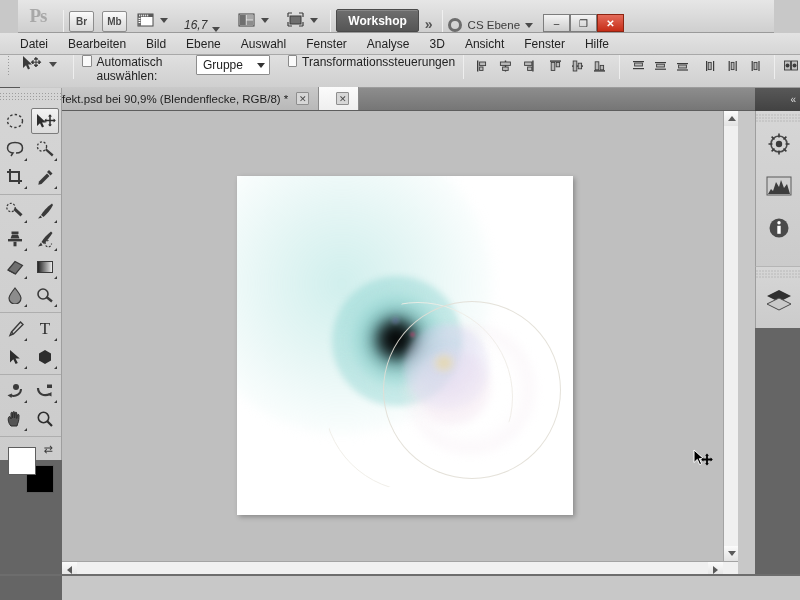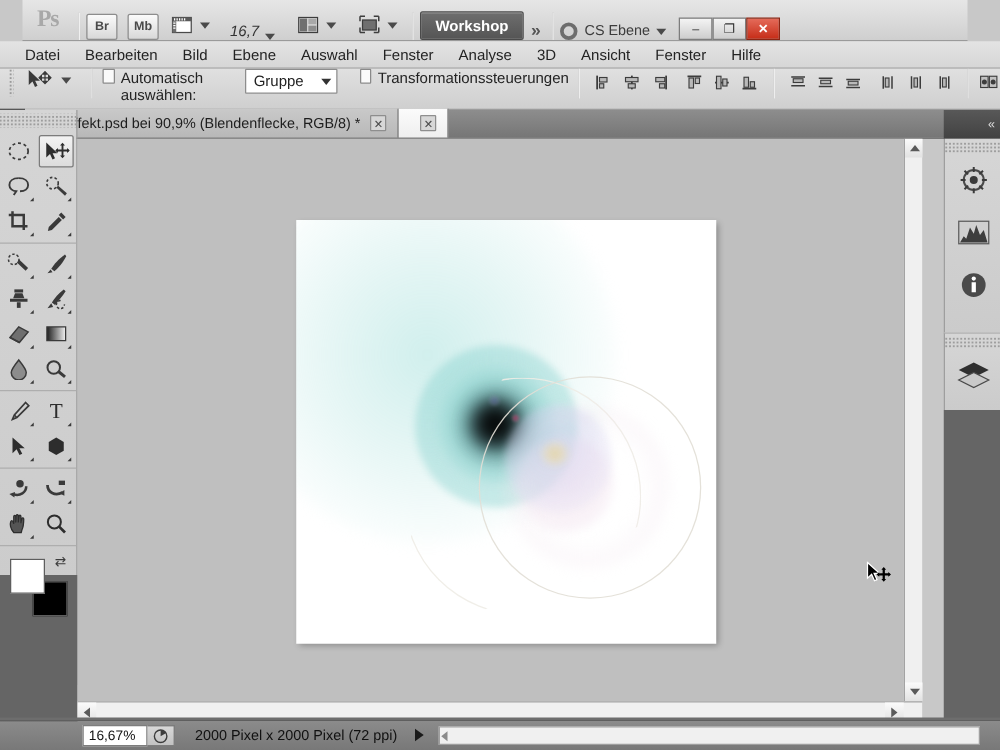--- a/index.html
+++ b/index.html
@@ -900,31 +900,14 @@
     <div class="dock-btn">
       <svg width="28" height="24" viewBox="0 0 28 24">
         <polygon points="14,2 26,8 14,14 2,8" fill="#2f2f2f"></polygon>
         <polygon points="14,10 26,16 14,22 2,16" fill="#c9c9c9" stroke="#4a4a4a" stroke-width="1"></polygon>
       </svg>
     </div>
   </div>
   <div class="dock-filler"></div>
 
   <div class="bottom-strip"></div>
-  <div class="statusbar">
-    <div class="sb-zoom">16,67%</div>
-    <div class="sb-iconbox">
-      <svg width="13" height="12" viewBox="0 0 13 12">
-        <circle cx="6.5" cy="6" r="5" fill="none" stroke="#3c3c3c" stroke-width="1.1"></circle>
-        <path d="M6.5 6 L6.5 1.2 A4.8 4.8 0 0 1 10.6 3.6 Z" fill="#3c3c3c"></path>
-      </svg>
-    </div>
-    <div class="sb-text">2000 Pixel x 2000 Pixel (72 ppi)</div>
-    <div class="sb-play">
-      <span class="tri-right" style="border-left-color:#1a1a1a;border-top-width:5px;border-bottom-width:5px;border-left-width:7px;display:inline-block;"></span>
-    </div>
-    <div class="sb-track">
-      <span class="tri-left" style="border-right-color:#8a8a8a;"></span>
-      <span></span>
-    </div>
-  </div>
 
 </div>
 
 </body></html>

